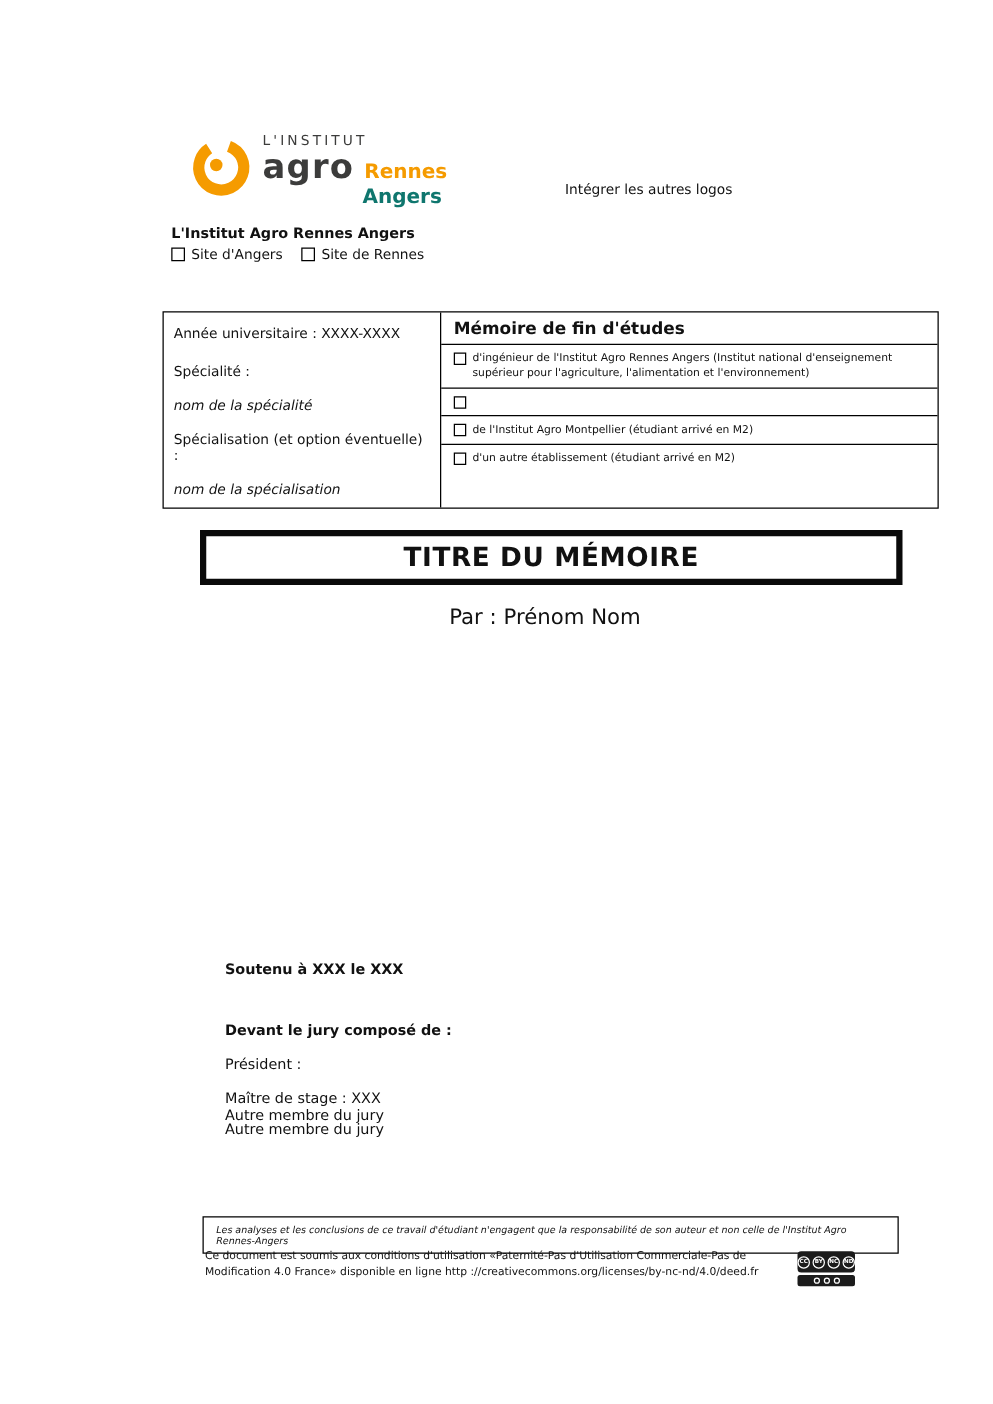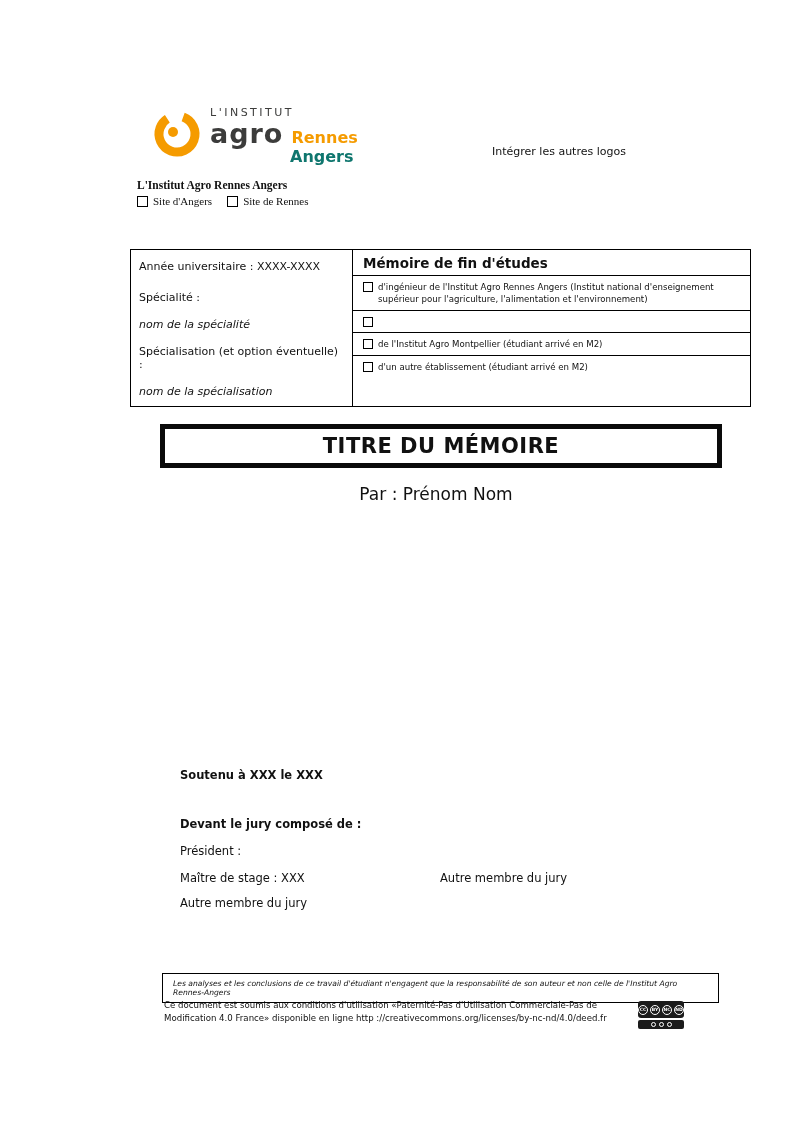--- a/index.html
+++ b/index.html
@@ -11,22 +11,22 @@
   
   .logo-wrap { position:absolute; left:112px; top:103px; width:200px; height:64px; }
   .logo-mark { position:absolute; left:0; top:2px; }
   .logo-text { position:absolute; left:58px; top:3px; white-space:nowrap; }
   .logo-institut { font-size:11px; letter-spacing:2.5px; color:#3c3c3b; font-weight:500; }
   .logo-row { margin-top:1px; }
   .logo-agro { font-size:27px; font-weight:bold; color:#3c3c3b; line-height:1; letter-spacing:1px; }
   .logo-rennes { font-size:16px; font-weight:bold; color:#F59B00; margin-left:8px; }
   .logo-angers { font-size:16px; font-weight:bold; color:#0f766e; margin-left:80px; line-height:1.15; display:inline-block; }
   
-  .other-logos { position:absolute; left:452px; top:145px; font-size:11px; }
-  .inst-block { position:absolute; left:97px; top:179px; font-size:11.5px;font-family:Liberation Serif, serif; }
+  .other-logos { position:absolute; left:412px; top:145px; font-size:11px; }
+  .inst-block { position:absolute; left:97px; top:179px; font-size:11.5px; }
   .inst-name { font-weight:bold; }
   .sites-line { margin-top:4px; font-size:11px; display:flex; align-items:center; gap:5px; }
   .cbx { display:inline-block; width:9px; height:9px; border:1px solid #000; background:#fff; flex:none; }
   .cbx.small { width:8px; height:8px; margin-top:1px; }
   .gap-left { margin-left:10px; }
   
   .info-table { position:absolute; left:90px; top:249px; width:621px; border:1px solid #000; display:flex; box-sizing:border-box; }
   .cell-left { width:222px; border-right:1px solid #000; padding:10px 8px 8px 8px; box-sizing:border-box; font-size:11px; flex:none; }
   .cell-left .fld { margin-bottom:14px; }
   .cell-left .fld:last-child { margin-bottom:0; }
@@ -39,21 +39,21 @@
   
   .title-box { position:absolute; left:120px; top:424px; width:552px; height:34px; border:5px solid #0a0a0a;
     display:flex; align-items:center; justify-content:center; font-size:21px; font-weight:bold; letter-spacing:0.5px; }
   .author { position:absolute; left:120px; top:484px; width:552px; text-align:center; font-size:17px; }
   
   .defense { position:absolute; left:140px; top:768px; font-size:11.5px; font-weight:bold; }
   .jury-header { position:absolute; left:140px; top:817px; font-size:11.5px; font-weight:bold; }
   .president { position:absolute; left:140px; top:844px; font-size:11.5px; }
   .jury-row { position:absolute; left:140px; width:520px; font-size:11.5px; display:flex; }
   .jury-row .jl { width:260px; flex:none; }
-  .jr1 { top:871px; } .jr2 { top:896px; }
+  .jr1 { top:871px;flex-direction:column; } .jr2 { top:896px; }
   
   .disclaimer-box { position:absolute; left:122px; top:973px; width:557px; box-sizing:border-box;
     border:1px solid #000; padding:5px 10px; font-size:7.6px; font-style:italic; }
   .license { position:absolute; left:124px; top:999px; width:470px; font-size:8.6px; line-height:1.5; }
   .cc-badge { position:absolute; left:598px; top:1001px; width:46px; }
   .cc-row { background:#1b1b1b; border-radius:3px; height:17px; display:flex; align-items:center; justify-content:center; gap:2px; }
   .cc-circle { width:10px; height:10px; border:1px solid #fff; border-radius:50%; box-sizing:border-box;
     color:#fff; font-size:4.5px; line-height:8px; text-align:center; font-weight:bold; }
   .cc-strip { margin-top:2px; background:#1b1b1b; border-radius:2px; height:9px; display:flex; align-items:center; justify-content:center; gap:3px; }
   .cc-dot { width:5px; height:5px; border:1px solid #fff; border-radius:50%; box-sizing:border-box; }

